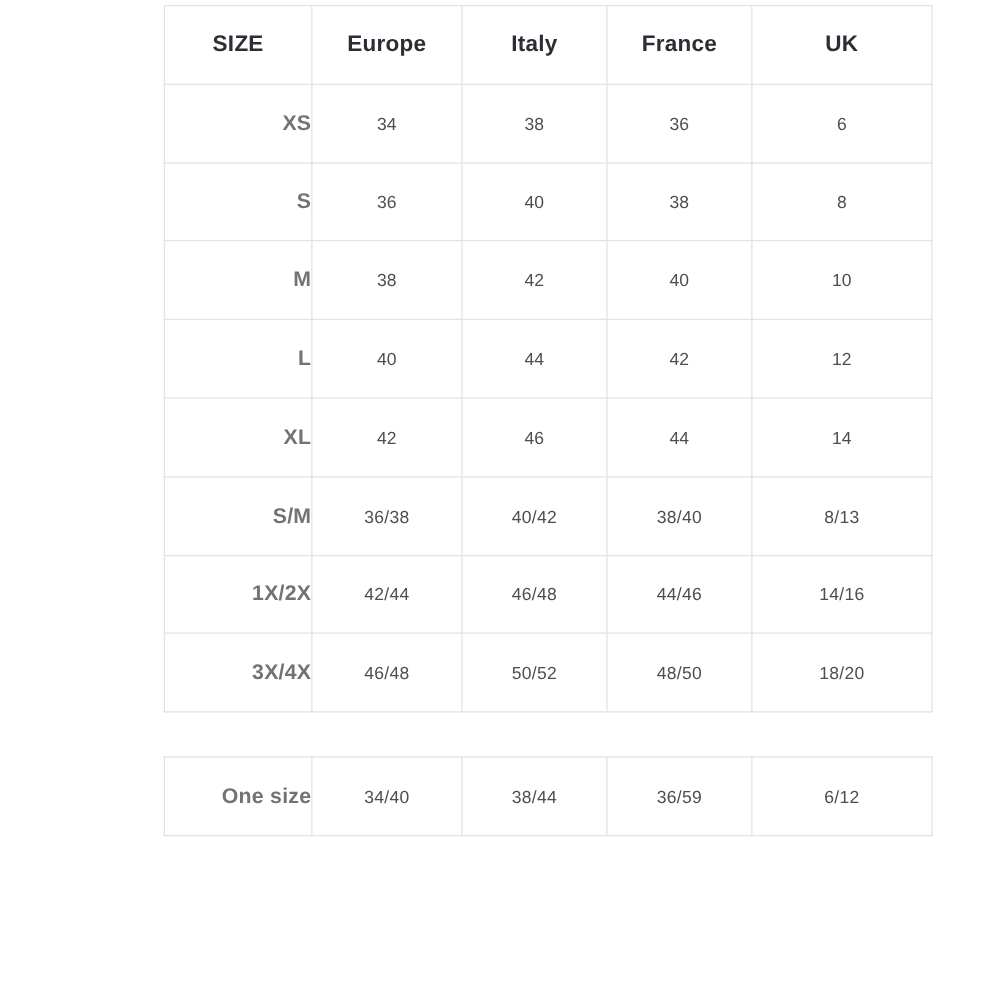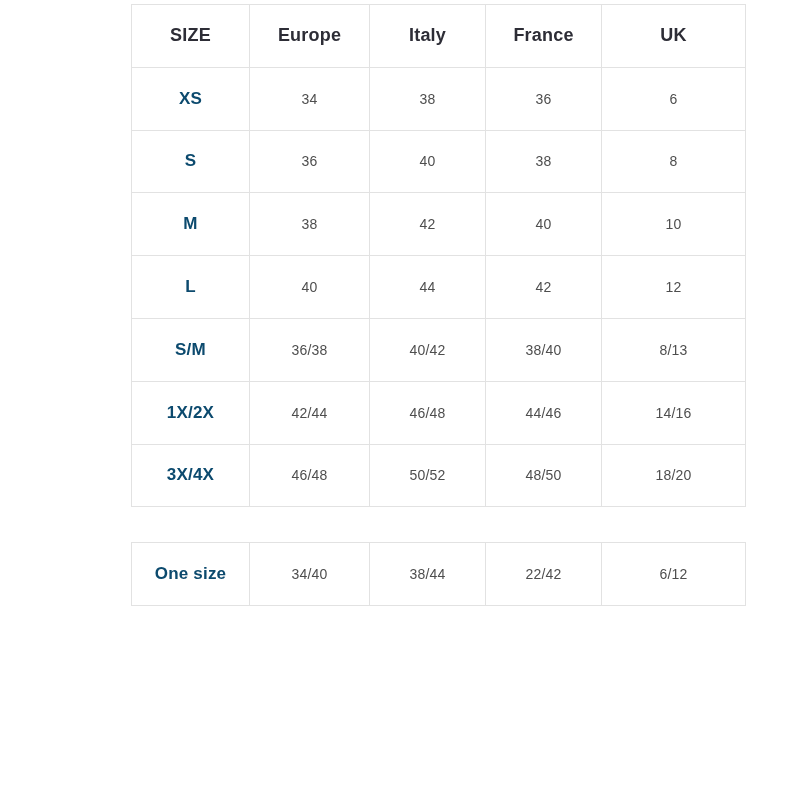--- a/index.html
+++ b/index.html
@@ -31,22 +31,23 @@
     padding: 0;
     background: #ffffff;
   }
   table.size-table th {
     font-weight: 700;
     color: #2d2d36;
     font-size: 18px;
   }
   table.size-table td.lbl {
     font-weight: 700;
-    color: #0c4a6e;
+    color: #737373;
     font-size: 17px;
+    text-align: right;
   }
   table.size-table.extra { margin-top: 35px; }
   table.size-table.extra td { height: 62px; }
 </style>
 </head>
 <body>
 
 <div class="page">
 
   <table class="size-table main">
@@ -89,20 +90,27 @@
         <td>10</td>
       </tr>
       <tr>
         <td class="lbl">L</td>
         <td>40</td>
         <td>44</td>
         <td>42</td>
         <td>12</td>
       </tr>
       <tr>
+        <td class="lbl">XL</td>
+        <td>42</td>
+        <td>46</td>
+        <td>44</td>
+        <td>14</td>
+      </tr>
+      <tr>
         <td class="lbl">S/M</td>
         <td>36/38</td>
         <td>40/42</td>
         <td>38/40</td>
         <td>8/13</td>
       </tr>
       <tr>
         <td class="lbl">1X/2X</td>
         <td>42/44</td>
         <td>46/48</td>
@@ -125,19 +133,19 @@
         <col style="width:120px">
         <col style="width:116px">
         <col style="width:116px">
         <col style="width:144px">
     </colgroup>
     <tbody>
       <tr>
         <td class="lbl">One size</td>
         <td>34/40</td>
         <td>38/44</td>
-        <td>22/42</td>
+        <td>36/59</td>
         <td>6/12</td>
       </tr>
     </tbody>
   </table>
 
 </div>
 
 </body></html>

